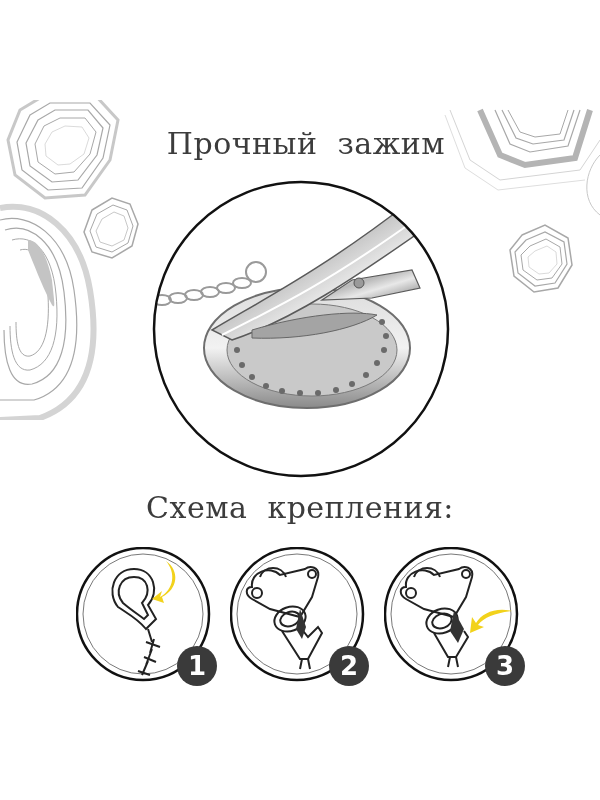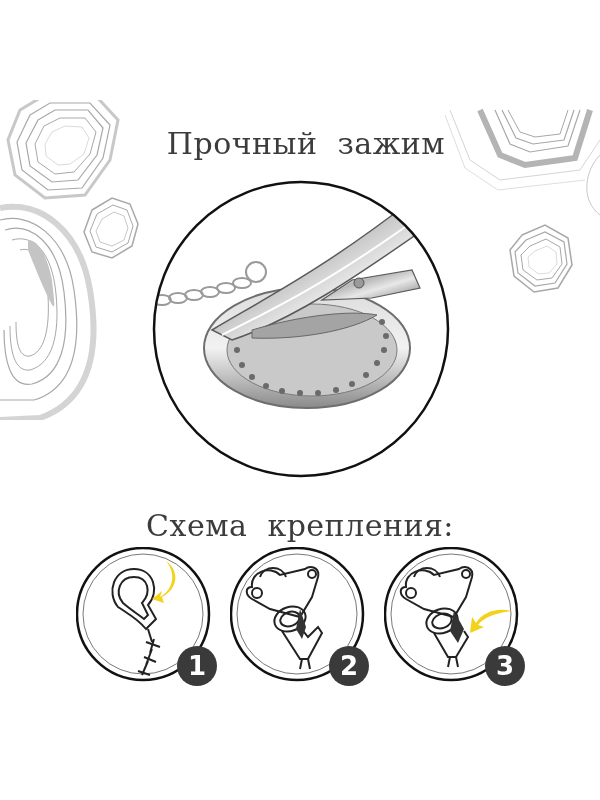--- a/index.html
+++ b/index.html
@@ -4,21 +4,21 @@
   <style>
     html, body { margin: 0; padding: 0; background: #ffffff; }
     body { width: 600px; height: 800px; position: relative; overflow: hidden; font-family: "DejaVu Serif", serif; }
     .abs { position: absolute; }
     .title {
       position: absolute; left: 0; width: 600px; text-align: center;
       color: #3c3c3c; font-family: "DejaVu Serif", "Liberation Serif", serif;
       font-size: 30px; letter-spacing: 0.5px; word-spacing: 10px;
     }
     #title-top { top: 126px; padding-left: 6px; }
-    #title-bottom { top: 508px; }
+    #title-bottom { top: 490px; }
     svg { display: block; }
     .badge-num {
       font-family: "DejaVu Sans", "Liberation Sans", sans-serif; font-weight: bold;
       font-size: 26px; fill: #ffffff;
     }
   </style>
 </head>
 <body>
 
 <svg class="abs" style="left:0;top:100px" width="150" height="320" viewBox="0 0 150 320">

